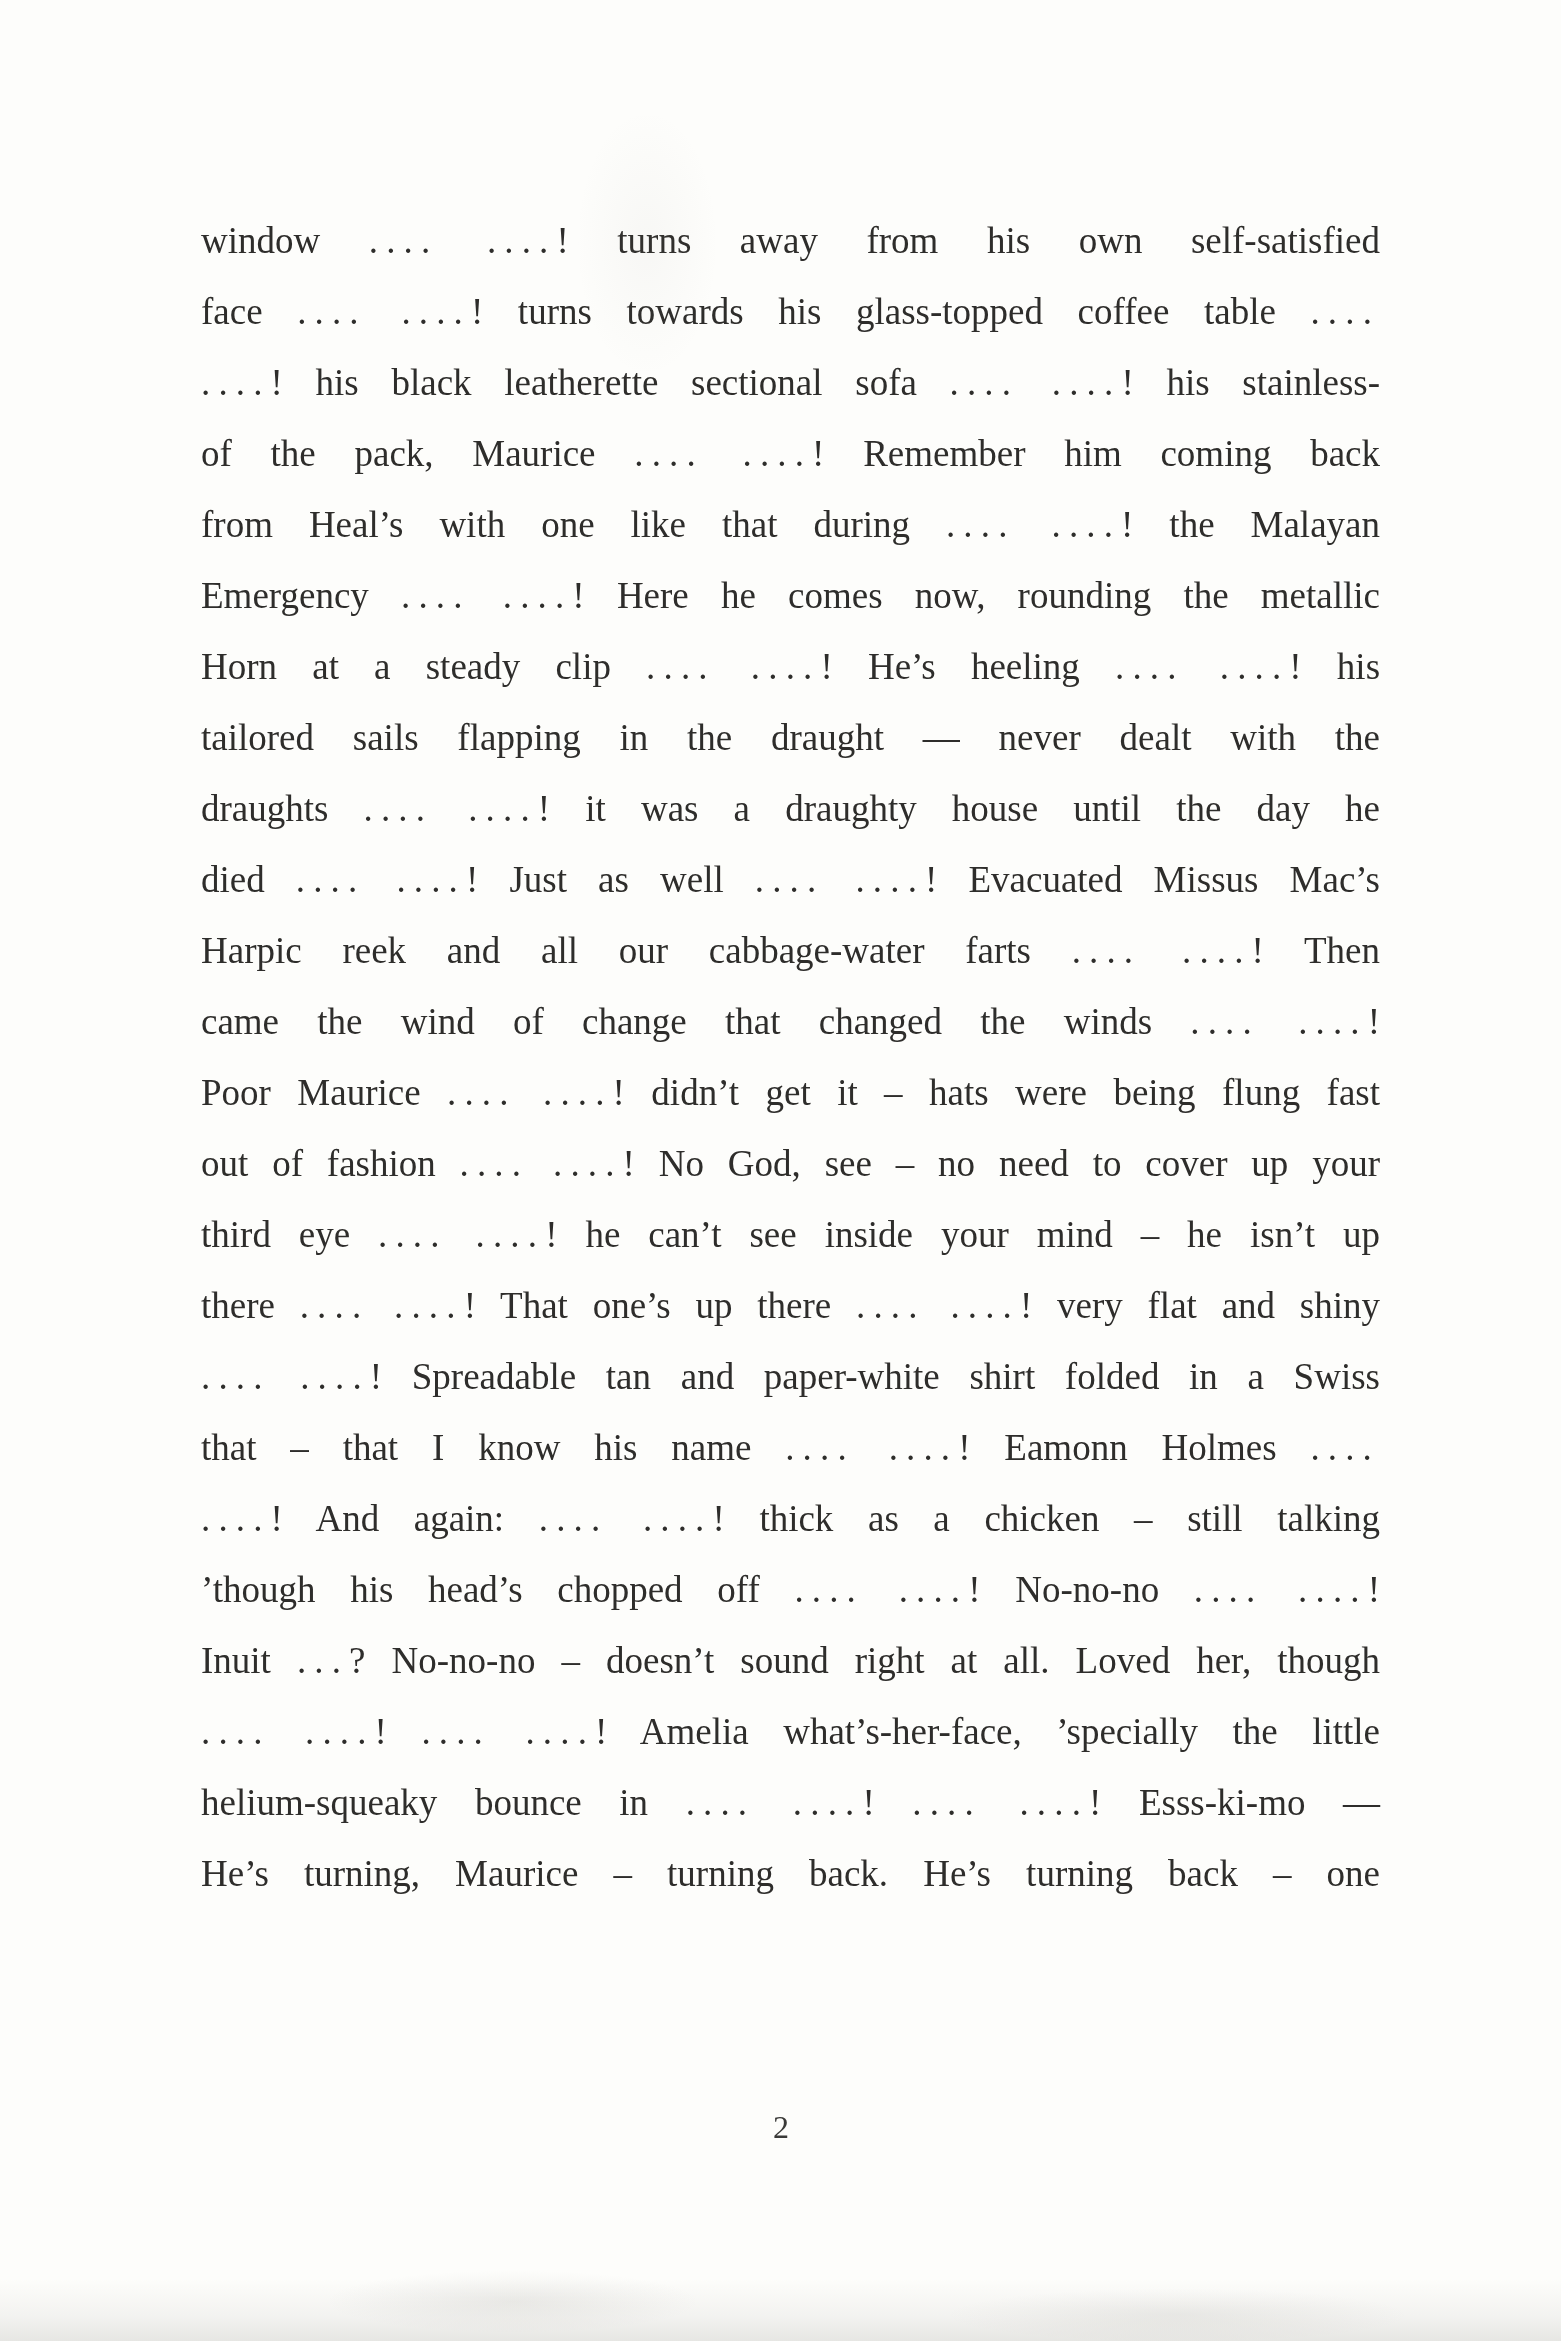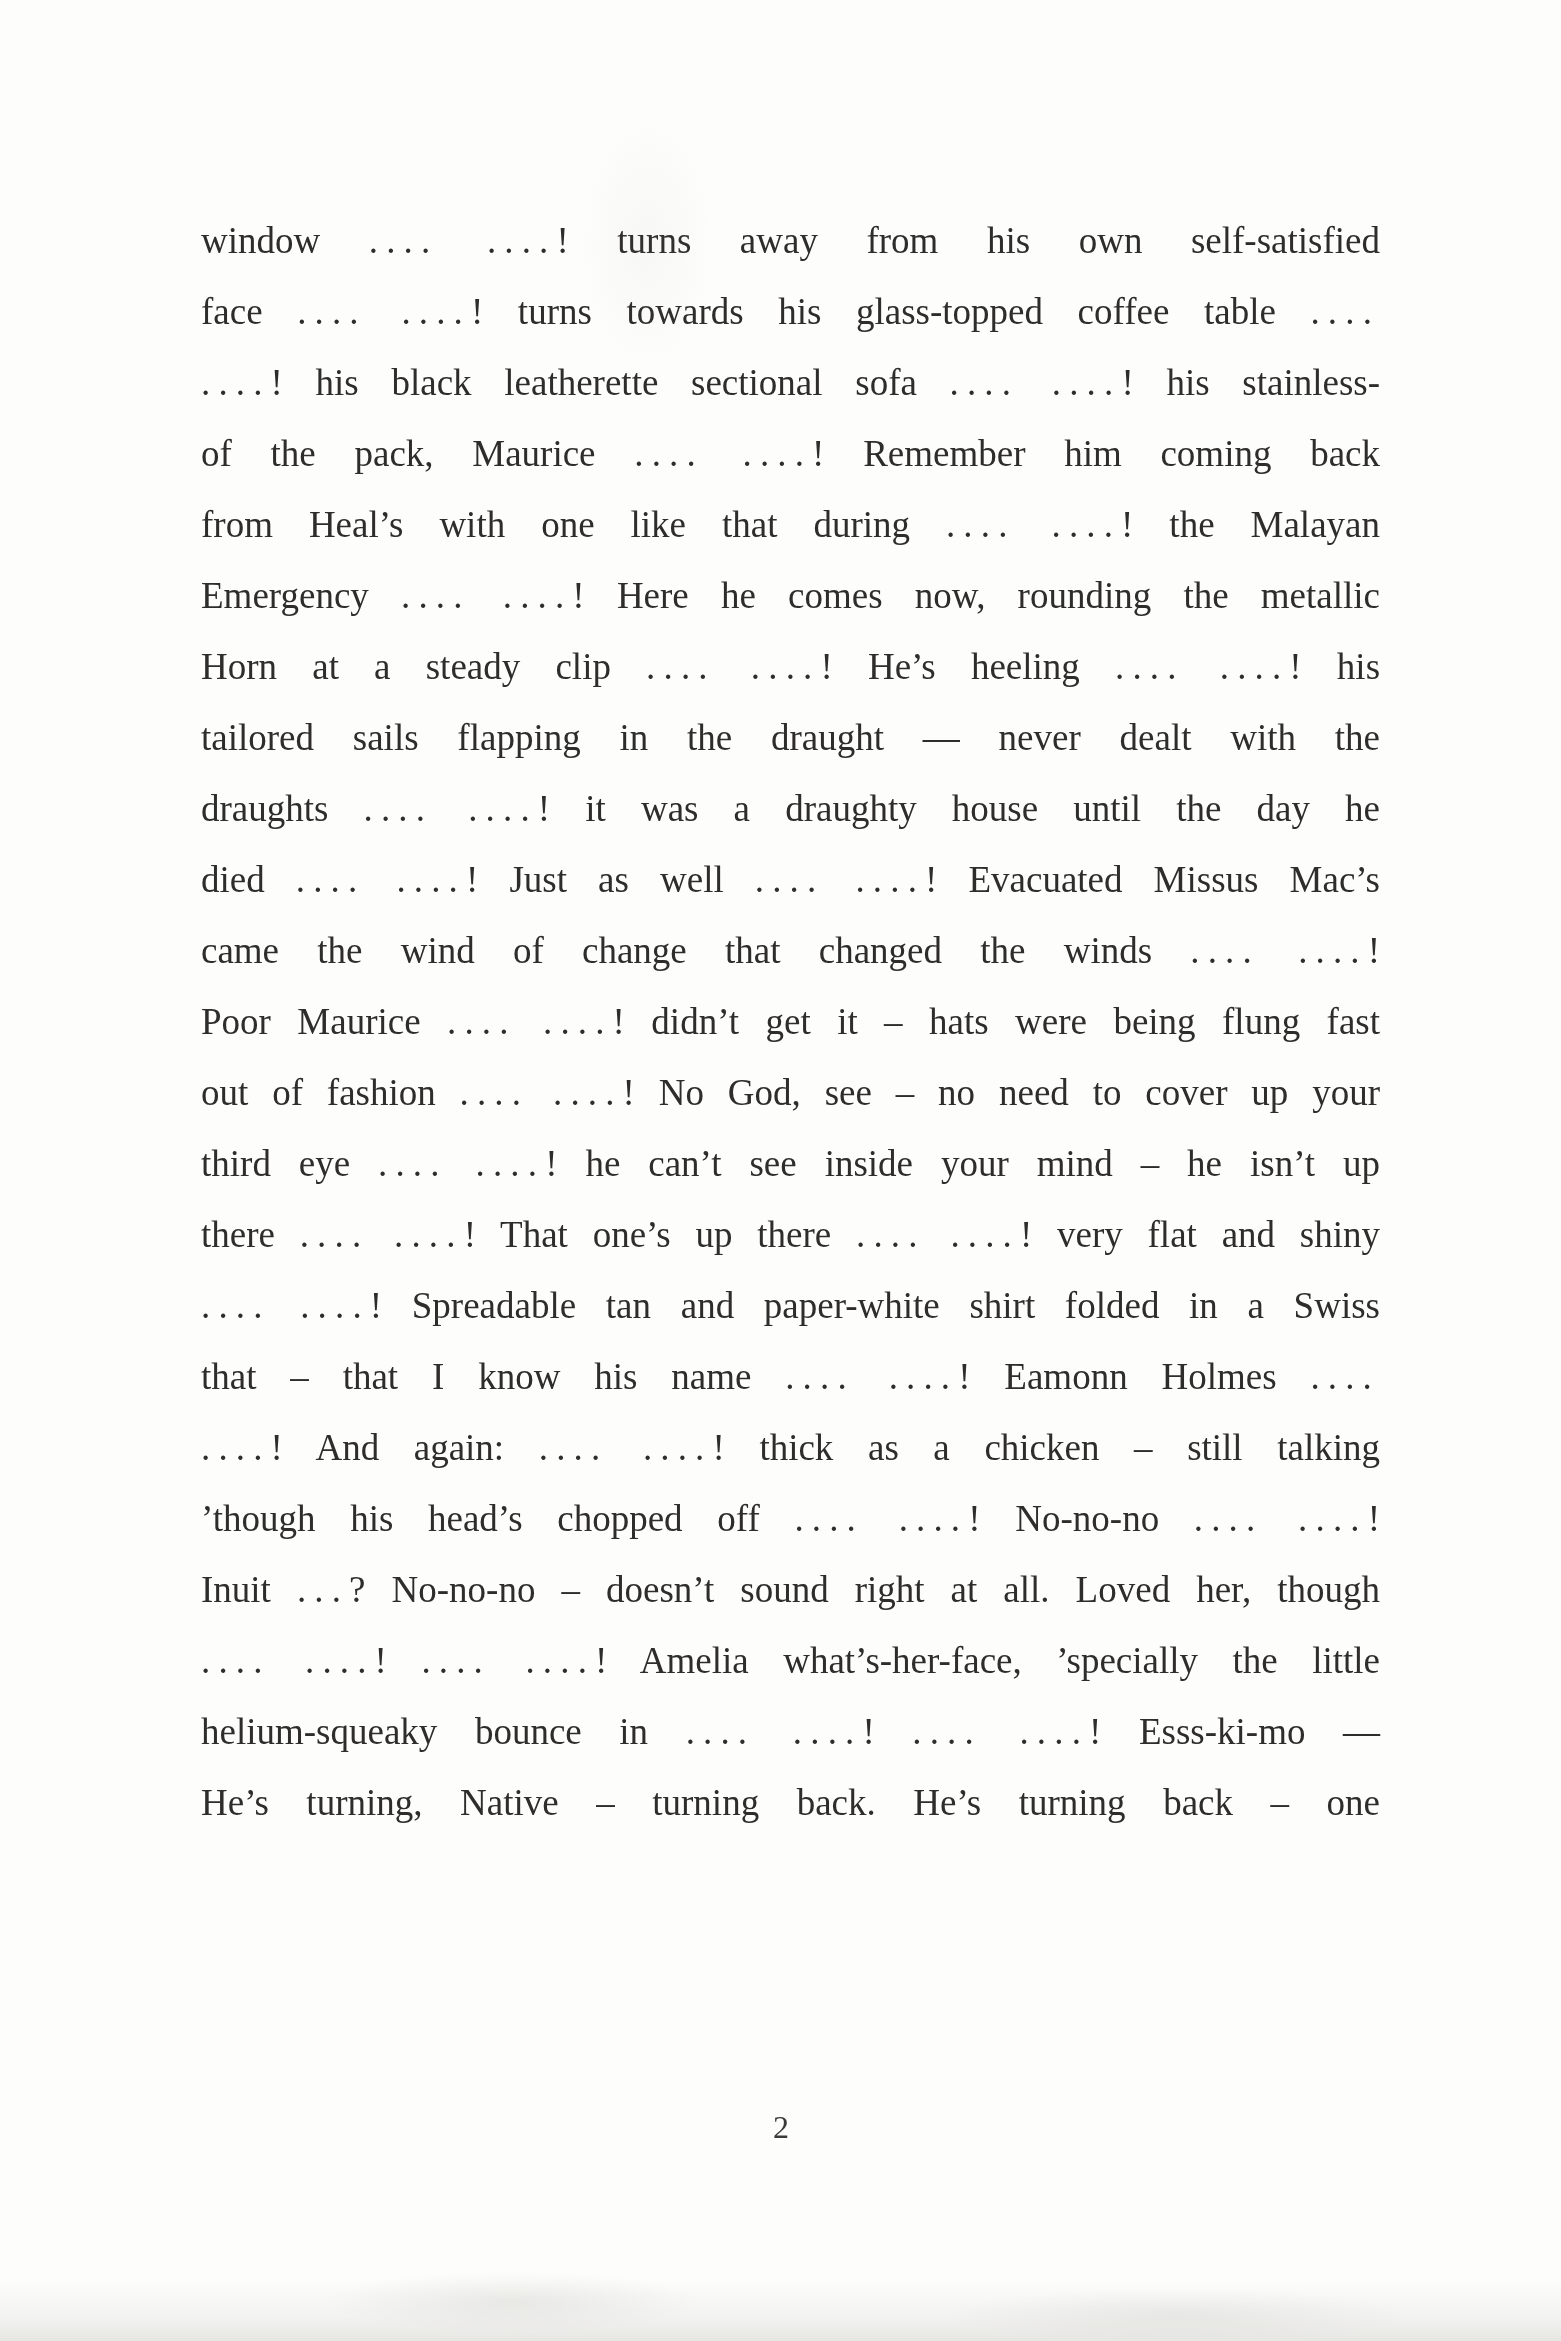--- a/index.html
+++ b/index.html
@@ -95,33 +95,34 @@
       <div class="line">window <span class="dots">....</span> <span class="dots">....</span>! turns away from his own self-satisfied</div>
       <div class="line">face <span class="dots">....</span> <span class="dots">....</span>! turns towards his glass-topped coffee table <span class="dots">....</span></div>
       <div class="line"><span class="dots">....</span>! his black leatherette sectional sofa <span class="dots">....</span> <span class="dots">....</span>! his stainless-</div>
       <div class="line">of the pack, Maurice <span class="dots">....</span> <span class="dots">....</span>! Remember him coming back</div>
       <div class="line">from Heal’s with one like that during <span class="dots">....</span> <span class="dots">....</span>! the Malayan</div>
       <div class="line">Emergency <span class="dots">....</span> <span class="dots">....</span>! Here he comes now, rounding the metallic</div>
       <div class="line">Horn at a steady clip <span class="dots">....</span> <span class="dots">....</span>! He’s heeling <span class="dots">....</span> <span class="dots">....</span>! his</div>
       <div class="line">tailored sails flapping in the draught — never dealt with the</div>
       <div class="line">draughts <span class="dots">....</span> <span class="dots">....</span>! it was a draughty house until the day he</div>
       <div class="line">died <span class="dots">....</span> <span class="dots">....</span>! Just as well <span class="dots">....</span> <span class="dots">....</span>! Evacuated Missus Mac’s</div>
+      <div class="line">Harpic reek and all our cabbage-water farts <span class="dots">....</span> <span class="dots">....</span>! Then</div>
       <div class="line">came the wind of change that changed the winds <span class="dots">....</span> <span class="dots">....</span>!</div>
       <div class="line">Poor Maurice <span class="dots">....</span> <span class="dots">....</span>! didn’t get it – hats were being flung fast</div>
       <div class="line">out of fashion <span class="dots">....</span> <span class="dots">....</span>! No God, see – no need to cover up your</div>
       <div class="line">third eye <span class="dots">....</span> <span class="dots">....</span>! he can’t see inside your mind – he isn’t up</div>
       <div class="line">there <span class="dots">....</span> <span class="dots">....</span>! That one’s up there <span class="dots">....</span> <span class="dots">....</span>! very flat and shiny</div>
       <div class="line"><span class="dots">....</span> <span class="dots">....</span>! Spreadable tan and paper-white shirt folded in a Swiss</div>
       <div class="line">that – that I know his name <span class="dots">....</span> <span class="dots">....</span>! Eamonn Holmes <span class="dots">....</span></div>
       <div class="line"><span class="dots">....</span>! And again: <span class="dots">....</span> <span class="dots">....</span>! thick as a chicken – still talking</div>
       <div class="line">’though his head’s chopped off <span class="dots">....</span> <span class="dots">....</span>! No-no-no <span class="dots">....</span> <span class="dots">....</span>!</div>
       <div class="line">Inuit <span class="dots">...</span>? No-no-no – doesn’t sound right at all. Loved her, though</div>
       <div class="line"><span class="dots">....</span> <span class="dots">....</span>! <span class="dots">....</span> <span class="dots">....</span>! Amelia what’s-her-face, ’specially the little</div>
       <div class="line">helium-squeaky bounce in <span class="dots">....</span> <span class="dots">....</span>! <span class="dots">....</span> <span class="dots">....</span>! Esss-ki-mo —</div>
-      <div class="line">He’s turning, Native – turning back. He’s turning back – one</div>
+      <div class="line">He’s turning, Maurice – turning back. He’s turning back – one</div>
     </div>
   <div class="page-number">2</div>
   <div class="smudge smudge-3"></div>
   <div class="smudge smudge-1"></div>
   <div class="smudge smudge-2"></div>
   <div class="scan-edge-bottom"></div>
 </div>
 
 
 </body></html>

